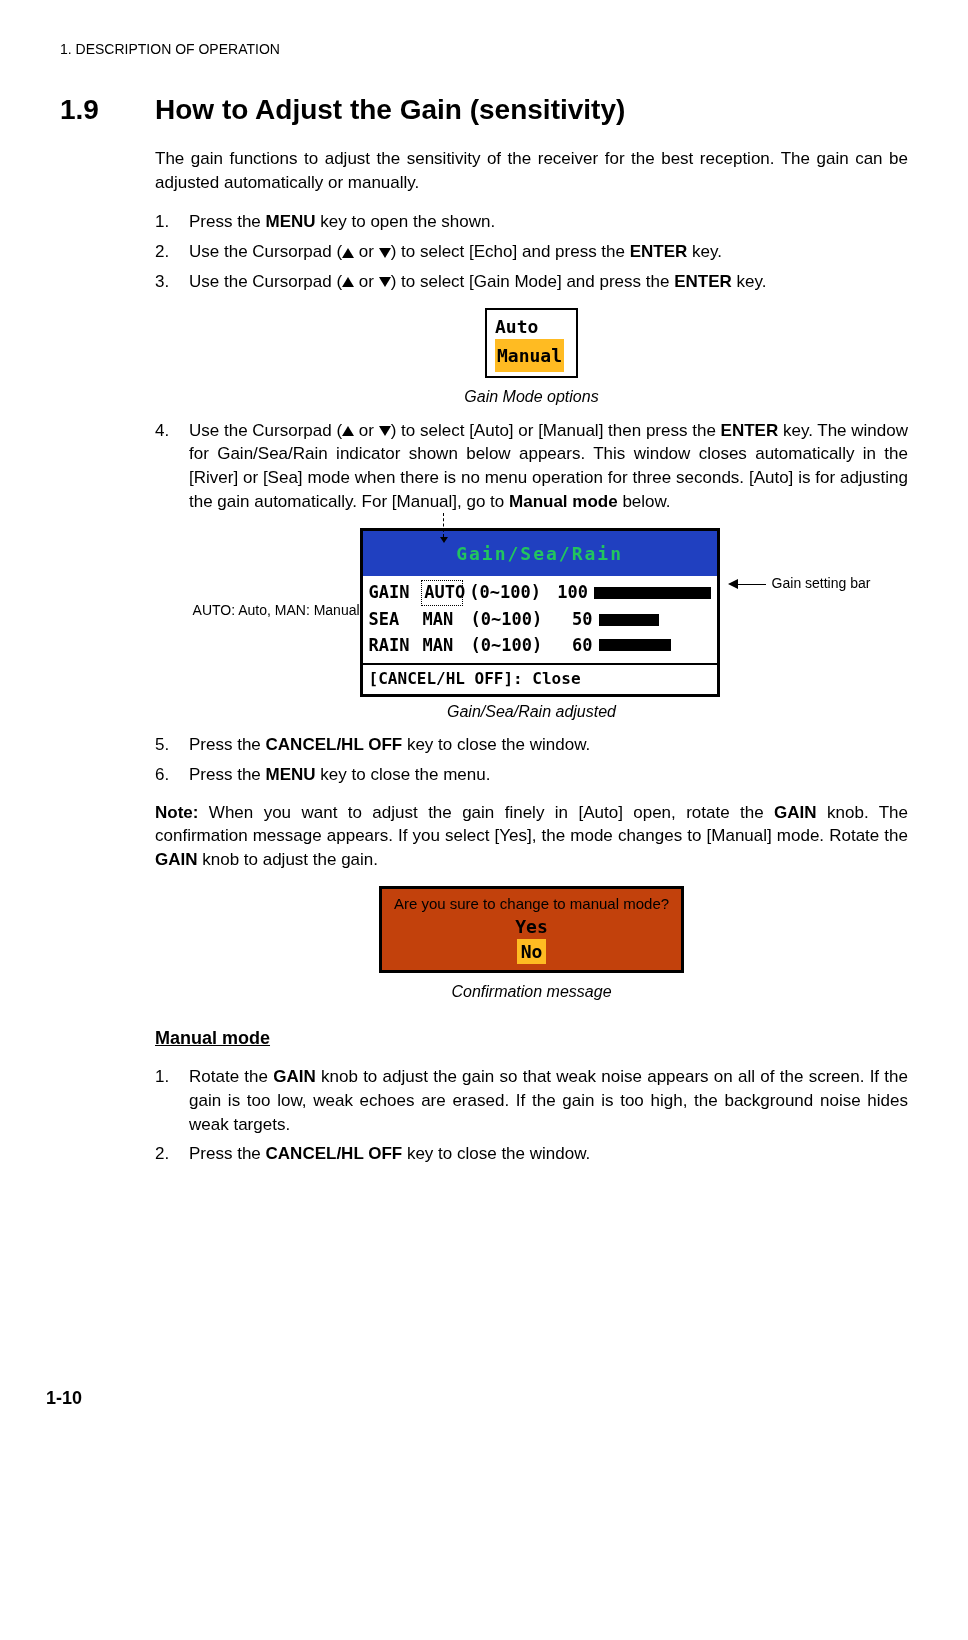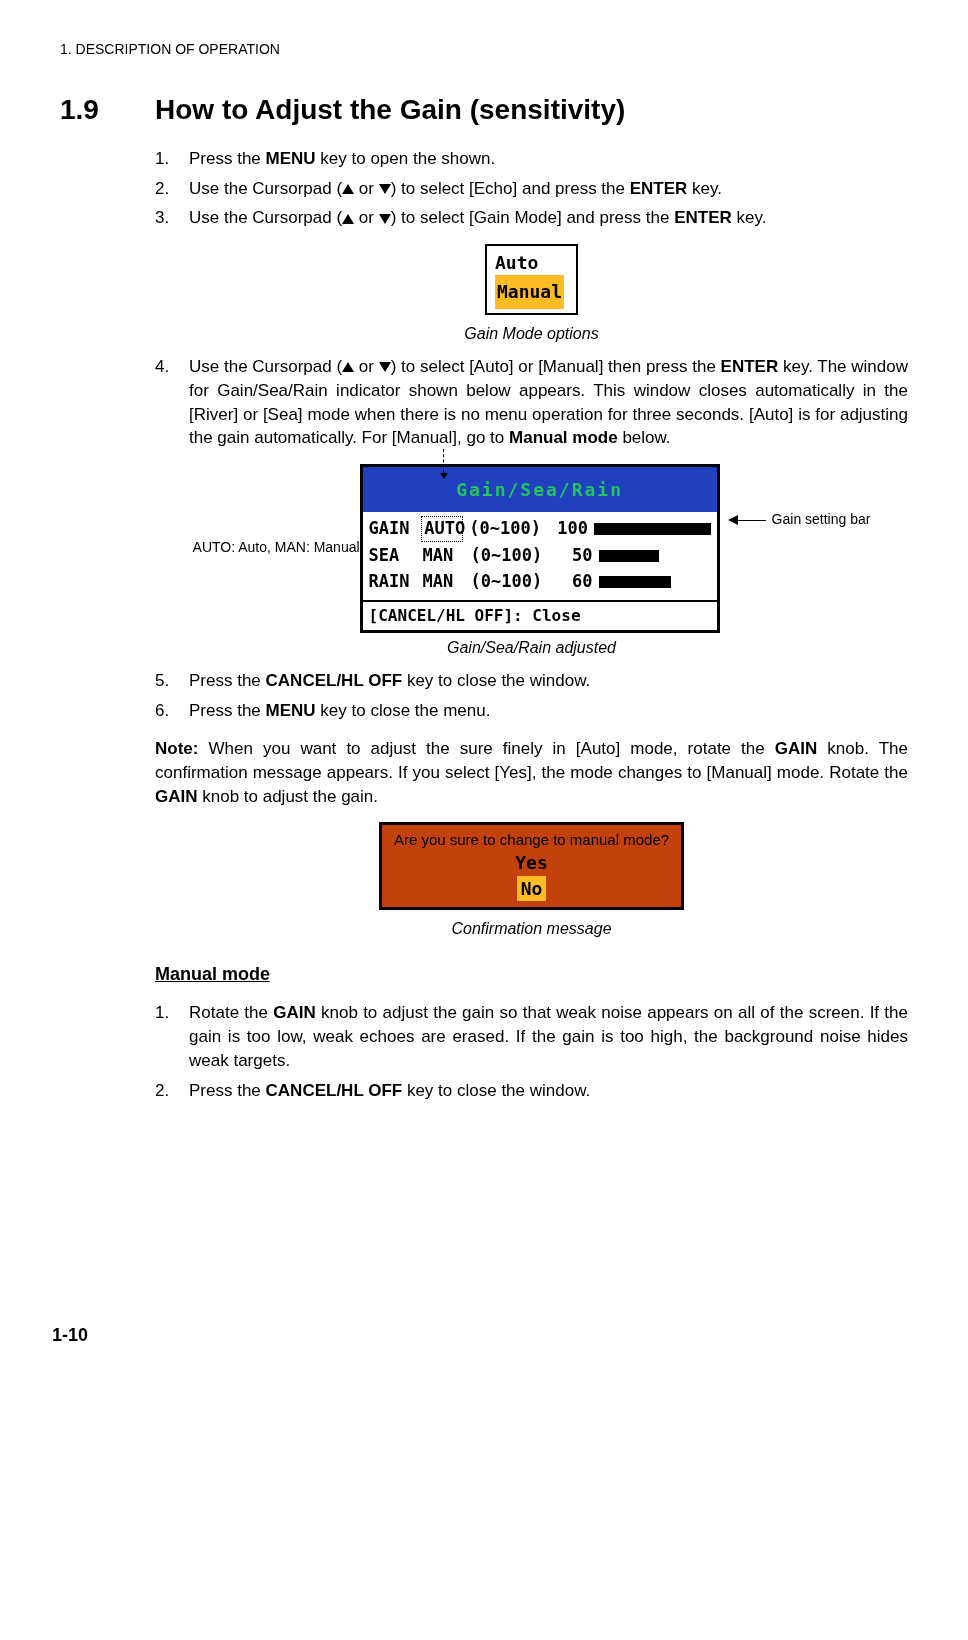--- a/index.html
+++ b/index.html
@@ -210,21 +210,21 @@
       padding: 0 4px;
     }
     .subsection-title {
       font-size: 18px;
       font-weight: bold;
       text-decoration: underline;
       margin: 22px 0 14px 0;
     }
     .page-number {
       position: absolute;
-      left: 52px;
+      left: 46px;
       font-size: 18px;
       font-weight: bold;
     }
     .footer-area {
       margin-top: 220px;
     }
     .dashed-pointer {
       position: absolute;
       height: 20px;
       width: 0;
@@ -247,20 +247,21 @@
 
 <div class="page-header">1.  DESCRIPTION OF OPERATION</div>
 
 <div class="section-row">
   <div class="section-number">1.9</div>
   <div class="section-title">How to Adjust the Gain (sensitivity)</div>
 </div>
 
 <div class="body-area">
 
+  <p class="intro">The gain functions to adjust the sensitivity of the receiver for the best reception. The gain can be adjusted automatically or manually.</p>
 
   <ol class="steps">
     <li>
       <span>Press the </span><span class="bold">MENU</span><span> key to open the shown.</span>
     </li>
     <li>
       <span>Use the Cursorpad (</span><span class="arrow-up"></span><span> or </span><span class="arrow-down"></span><span>) to select [Echo] and press the </span><span class="bold">ENTER</span><span> key.</span>
     </li>
     <li>
       <span>Use the Cursorpad (</span><span class="arrow-up"></span><span> or </span><span class="arrow-down"></span><span>) to select [Gain Mode] and press the </span><span class="bold">ENTER</span><span> key.</span>
@@ -323,21 +324,21 @@
   <ol class="steps" style="counter-reset: step 4;">
     <li>
       <span>Press the </span><span class="bold">CANCEL/HL OFF</span><span> key to close the window.</span>
     </li>
     <li>
       <span>Press the </span><span class="bold">MENU</span><span> key to close the menu.</span>
     </li>
   </ol>
 
   <p class="note-para">
-    <span class="bold">Note:</span><span> When you want to adjust the sure finely in [Auto] mode, rotate the </span><span class="bold">GAIN</span><span> knob. The confirmation message appears. If you select [Yes], the mode changes to [Manual] mode. Rotate the </span><span class="bold">GAIN</span><span> knob to adjust the gain.</span>
+    <span class="bold">Note:</span><span> When you want to adjust the gain finely in [Auto] open, rotate the </span><span class="bold">GAIN</span><span> knob. The confirmation message appears. If you select [Yes], the mode changes to [Manual] mode. Rotate the </span><span class="bold">GAIN</span><span> knob to adjust the gain.</span>
   </p>
 
   <div class="figure-center">
     <div class="confirm-box">
       <div>Are you sure to change to manual mode?</div>
       <div class="confirm-yes">Yes</div>
       <div><span class="confirm-no">No</span></div>
     </div>
   </div>
   <div class="fig-caption">Confirmation message</div>

